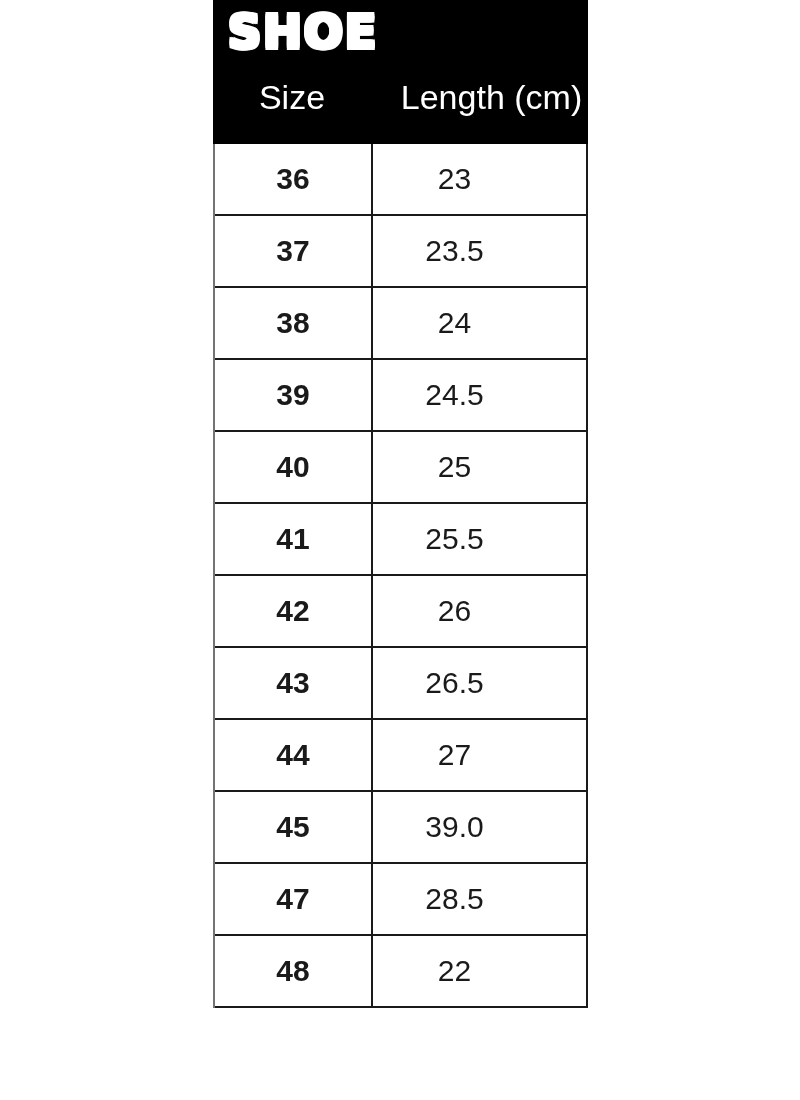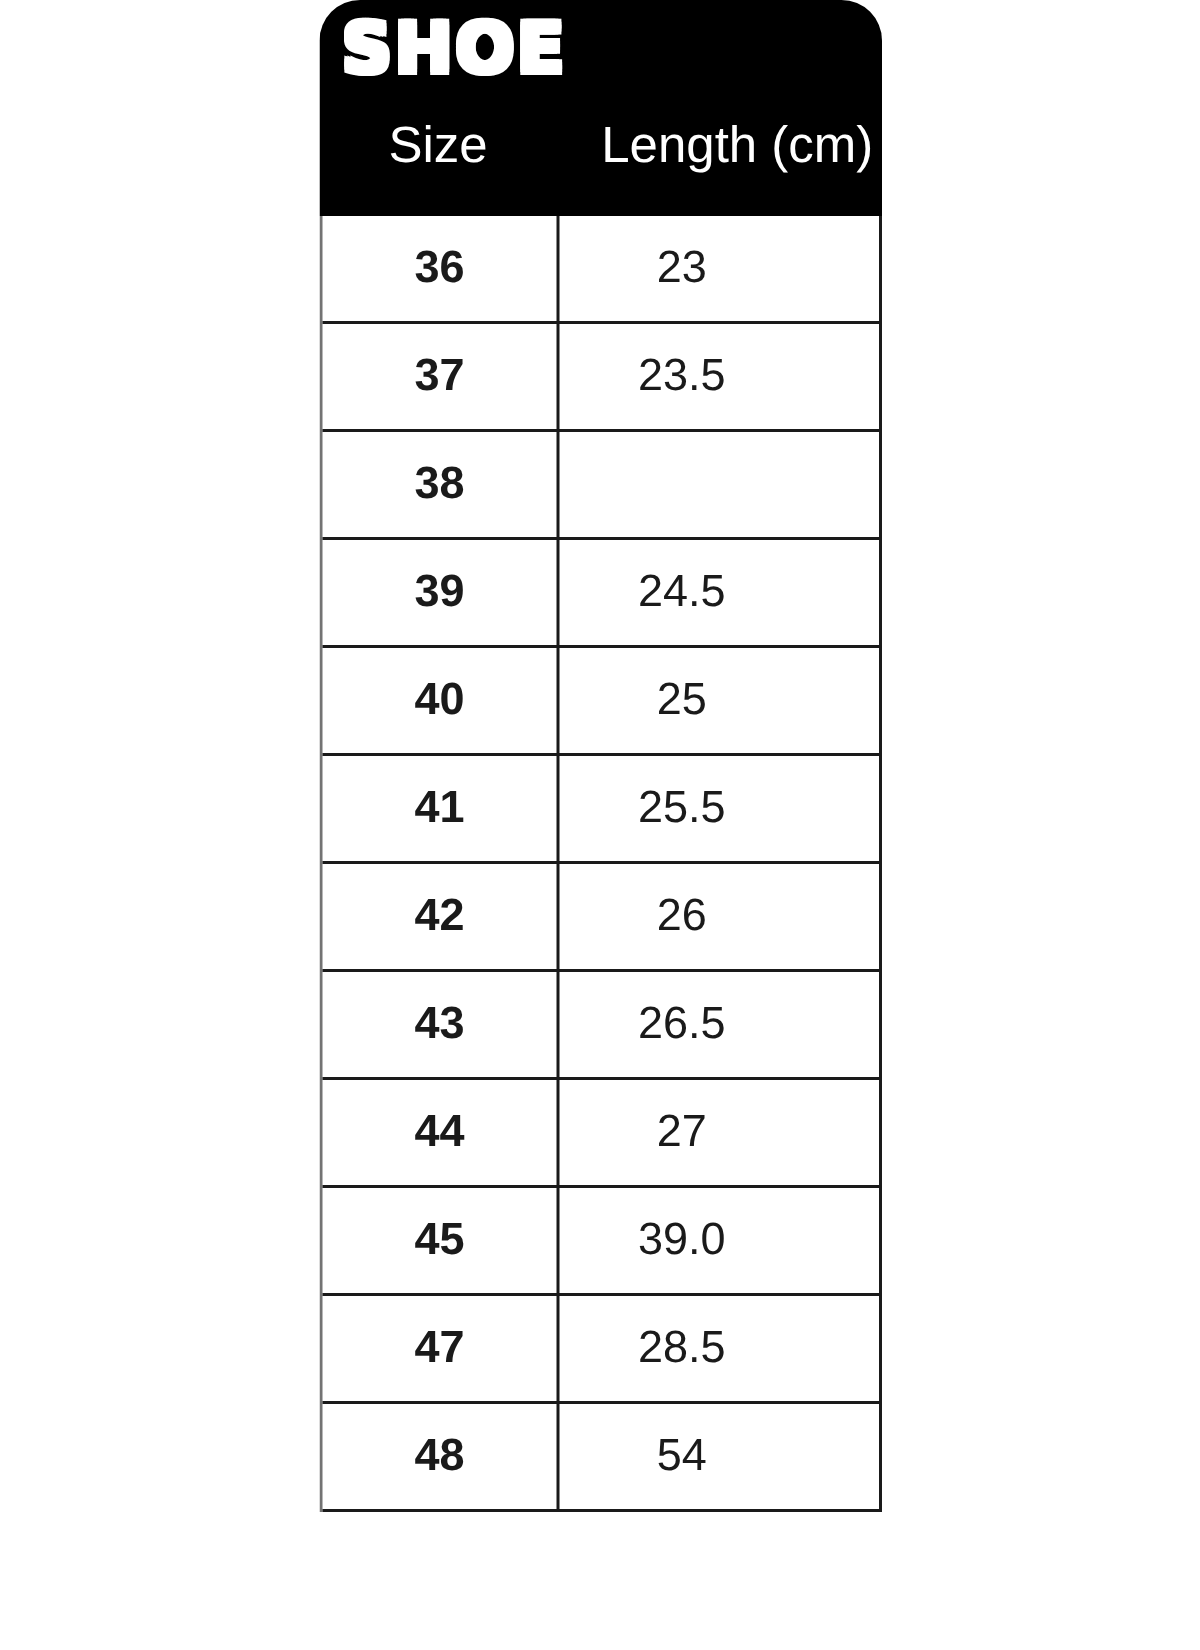--- a/index.html
+++ b/index.html
@@ -17,21 +17,20 @@
 
   
   #size-chart {
     position: absolute;
     left: 213px;
     top: 0px;
     width: 375px;           
     overflow: hidden;       
     height: 1100px;
     box-sizing: border-box;
-    border-radius: 27px;
   }
 
   
   .chart-header {
     background: #000000;
     height: 144px;
     width: 375px;
     position: relative;
     box-sizing: border-box;
   }
@@ -138,20 +137,21 @@
       <div class="chart-row">
         <div class="cell-size">36</div>
         <div class="cell-length">23</div>
       </div>
       <div class="chart-row">
         <div class="cell-size">37</div>
         <div class="cell-length">23.5</div>
       </div>
       <div class="chart-row">
         <div class="cell-size">38</div>
+        <div class="cell-length">24</div>
       </div>
       <div class="chart-row">
         <div class="cell-size">39</div>
         <div class="cell-length">24.5</div>
       </div>
       <div class="chart-row">
         <div class="cell-size">40</div>
         <div class="cell-length">25</div>
       </div>
       <div class="chart-row">
@@ -173,17 +173,17 @@
       <div class="chart-row">
         <div class="cell-size">45</div>
         <div class="cell-length">39.0</div>
       </div>
       <div class="chart-row">
         <div class="cell-size">47</div>
         <div class="cell-length">28.5</div>
       </div>
       <div class="chart-row">
         <div class="cell-size">48</div>
-        <div class="cell-length">54</div>
+        <div class="cell-length">22</div>
       </div>
     </div>
 
 </div>
 
 </body></html>

